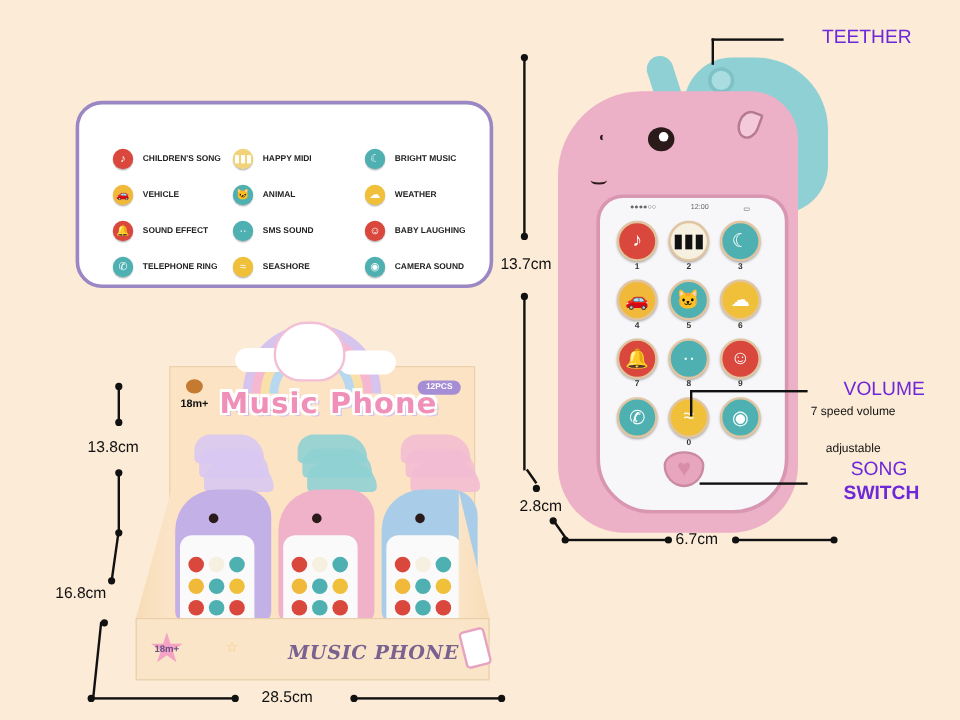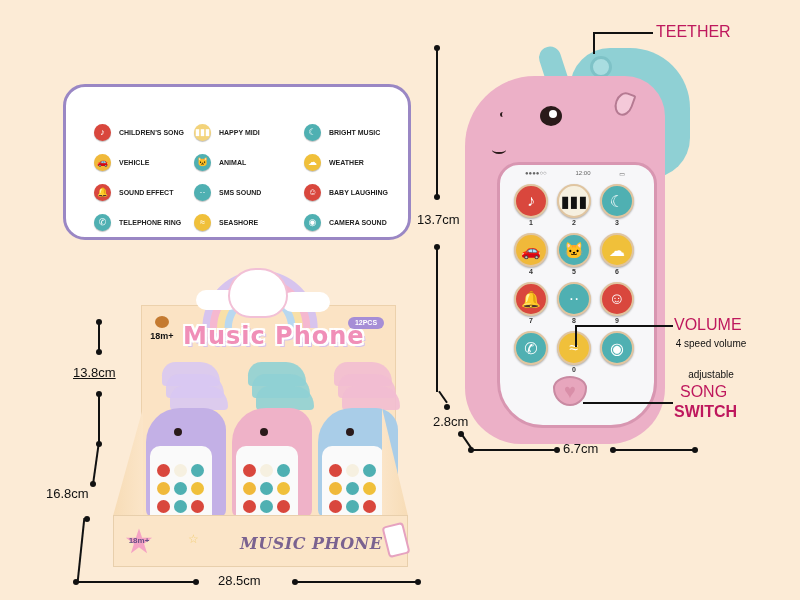--- a/index.html
+++ b/index.html
@@ -114,21 +114,21 @@
   .key-num { font-size: 7px; font-weight: bold; color: #333; height: 9px; line-height: 9px; }
   .heart-btn {
     left: 553px; top: 376px; width: 34px; height: 30px;
     background: #e7a6bd; border: 2px solid #c98aa2;
     border-radius: 50% 50% 50% 50% / 40% 40% 60% 60%;
     display: flex; align-items: center; justify-content: center;
     font-size: 20px; color: #d98ea8;
   }
 
   
-  .callout-label { font-size: 16px; color: #be185d; font-weight: normal; white-space: nowrap; }
+  .callout-label { font-size: 16px; color: #6d28d9; font-weight: normal; white-space: nowrap; margin-left: 29px; }
   .callout-sub { font-size: 10px; color: #111; text-align: center; line-height: 11px; }
 
   
   .box-back {
     left: 141px; top: 305px; width: 255px; height: 240px;
     background: #fbe3c4; border: 1px solid #ecd1ac;
   }
   .rainbow {
     left: 200px; top: 258px; width: 120px; height: 70px;
     border-radius: 60px 60px 0 0;
@@ -333,21 +333,21 @@
 <div class="abs dot" style="left:610px; top:447px;"></div>
 <div class="abs dot" style="left:692px; top:447px;"></div>
 
 <div class="abs vline" style="left:593px; top:32px; height:22px;"></div>
 <div class="abs hline" style="left:593px; top:32px; width:60px;"></div>
 <div class="abs callout-label" style="left:656px; top:23px;">TEETHER</div>
 
 <div class="abs vline" style="left:575px; top:325px; height:22px;"></div>
 <div class="abs hline" style="left:575px; top:325px; width:98px;"></div>
 <div class="abs callout-label" style="left:674px; top:316px;">VOLUME</div>
-<div class="abs callout-sub" style="left:668px; top:338px; width:86px;">4 speed volume</div>
+<div class="abs callout-sub" style="left:668px; top:338px; width:86px;">7 speed volume</div>
 <div class="abs callout-sub" style="left:668px; top:349px; width:86px;margin-top:20px;">adjustable</div>
 
 <div class="abs hline" style="left:583px; top:402px; width:90px;"></div>
 <div class="abs callout-label" style="left:680px; top:383px;">SONG</div>
 <div class="abs callout-label" style="left:674px; top:403px;font-weight:bold;">SWITCH</div>
 
 <div class="abs box-back"></div>
 <div class="abs rainbow"></div>
 <div class="abs cloud" style="left:196px; top:290px; width:44px; height:20px;"></div>
 <div class="abs cloud" style="left:282px; top:292px; width:48px; height:20px;"></div>
@@ -422,21 +422,21 @@
 <div class="abs box-front"></div>
 <div class="abs star-badge">★</div>
 <div class="abs star-text">18m+</div>
 <div class="abs" style="left:188px; top:532px; color:#f2d07a; font-size:12px;">☆</div>
 <div class="abs front-text">MUSIC PHONE</div>
 <div class="abs" style="left:385px; top:524px; width:22px; height:32px; border:2px solid #e6a2c0; border-radius:4px; transform:rotate(-14deg); background:#fff;"></div>
 
 <div class="abs dot" style="left:96px; top:319px;"></div>
 <div class="abs vline" style="left:98px; top:321px; height:30px;"></div>
 <div class="abs dot" style="left:96px; top:349px;"></div>
-<div class="abs dim-label" style="left:73px; top:365px;text-decoration:underline;">13.8cm</div>
+<div class="abs dim-label" style="left:73px; top:365px;">13.8cm</div>
 <div class="abs dot" style="left:96px; top:391px;"></div>
 <div class="abs vline" style="left:98px; top:393px; height:50px;"></div>
 <div class="abs dot" style="left:96px; top:441px;"></div>
 <div class="abs vline" style="left:95px; top:443px; height:40px; transform:rotate(8deg);"></div>
 <div class="abs dot" style="left:90px; top:481px;"></div>
 <div class="abs dim-label" style="left:46px; top:486px;">16.8cm</div>
 <div class="abs dot" style="left:84px; top:516px;"></div>
 <div class="abs vline" style="left:80px; top:518px; height:64px; transform:rotate(6deg);"></div>
 <div class="abs dot" style="left:73px; top:579px;"></div>
 <div class="abs hline" style="left:76px; top:581px; width:120px;"></div>

